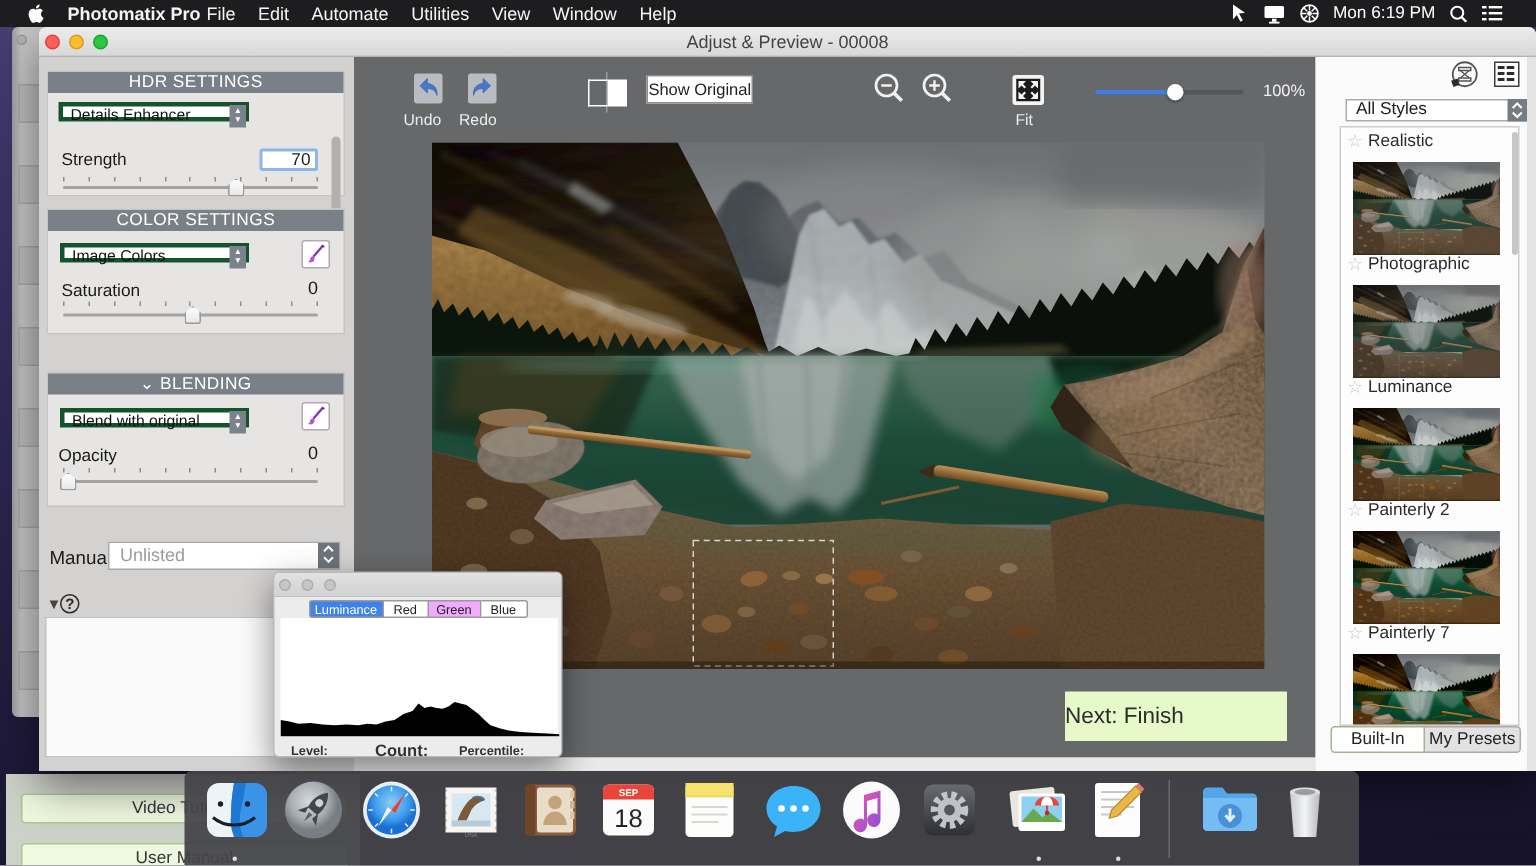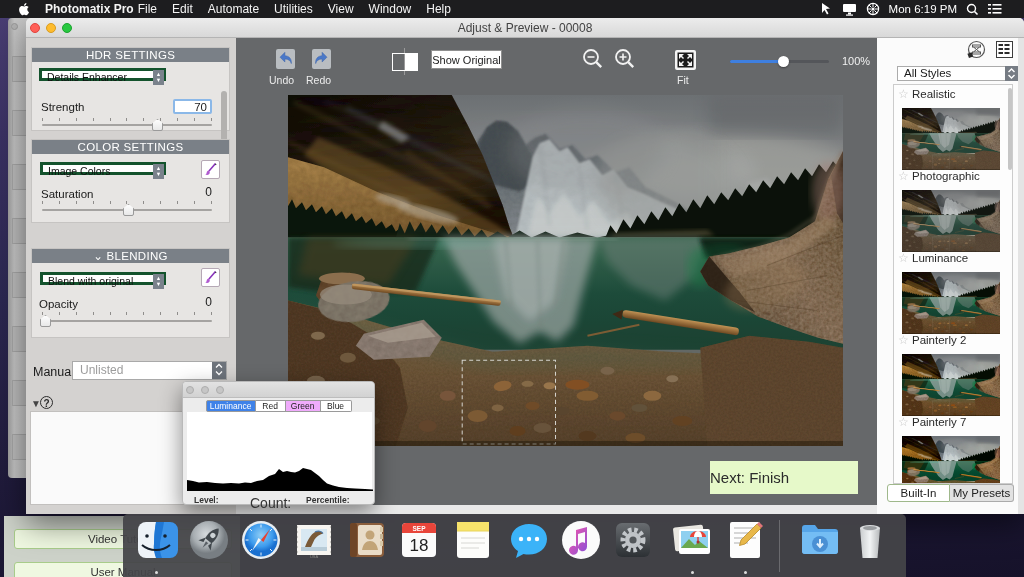--- a/index.html
+++ b/index.html
@@ -608,21 +608,21 @@
  <div class="seg" style="left:22.6px;top:17.5px;width:50px;height:12px;font-size:8.5px;line-height:11px;background:#3f82e8;color:#fff;border:1px solid #9a9a9a;border-radius:2px 0 0 2px">Luminance</div>
  <div class="seg" style="left:72.6px;top:17.5px;width:30px;height:12px;font-size:8.5px;line-height:11px;background:#fff;border:1px solid #9a9a9a;border-left:none">Red</div>
  <div class="seg" style="left:102.6px;top:17.5px;width:35px;height:12px;font-size:8.5px;line-height:11px;background:#f0abfc;border:1px solid #9a9a9a;border-left:none">Green</div>
  <div class="seg" style="left:137.6px;top:17.5px;width:31px;height:12px;font-size:8.5px;line-height:11px;background:#fff;border:1px solid #9a9a9a;border-left:none;border-radius:0 2px 2px 0">Blue</div>
  <div style="position:absolute;left:4px;top:30.3px;width:185.4px;height:78.4px;background:#fff">
   <svg width="186" height="79" viewBox="0 0 186 79" preserveAspectRatio="none">
           <path fill="#000" d="M0 79 L0 68 L6 69 L12 70.5 L20 70 L28 71 L36 71.5 L44 71 L52 71.5 L58 70.5 L64 71 L70 69 L76 68 L82 64 L88 62 L92 57 L96 60 L100 59 L104 60 L108 60.5 L112 59 L116 56 L120 57 L124 58 L128 61 L132 64 L136 68 L140 71.5 L146 73.5 L152 75 L160 76 L168 76.5 L178 77 L186 77.5 L186 79 Z"></path>
         </svg>
  </div>
  <div style="position:absolute;left:11px;top:113px;font-size:8.5px;color:#333;font-weight:bold">Level:</div>
- <div style="position:absolute;left:67px;top:113px;font-size:14px;color:#333;font-weight:normal">Count:</div>
+ <div style="position:absolute;left:67px;top:113px;font-size:11px;color:#333;font-weight:bold">Count:</div>
  <div style="position:absolute;left:123px;top:113px;font-size:8.5px;color:#333;font-weight:bold">Percentile:</div>
 </div>
 
 <div id="dock">
 <svg class="di" style="left:11px" width="44" height="44" viewBox="0 0 44 44">
         <rect x="4" y="4" width="36" height="36" rx="8" fill="#eef3f8"></rect>
         <path d="M22 4h14a8 8 0 018 8v20a8 8 0 01-8 8H24c-4-6-4.5-9-4-14 .4-4.4-.3-8 2-22z" fill="#3b93e8"></path>
         <path d="M22 4c-2.3 14-1.6 17.6-2 22-.5 5 0 8 2 14h6c-2-6-2.5-9-2-14 .4-4.4 1.7-8 4-22z" fill="#1f77d4"></path>
         <circle cx="13" cy="18" r="1.8" fill="#16202c"></circle>
         <circle cx="31" cy="18" r="1.8" fill="#16202c"></circle>

